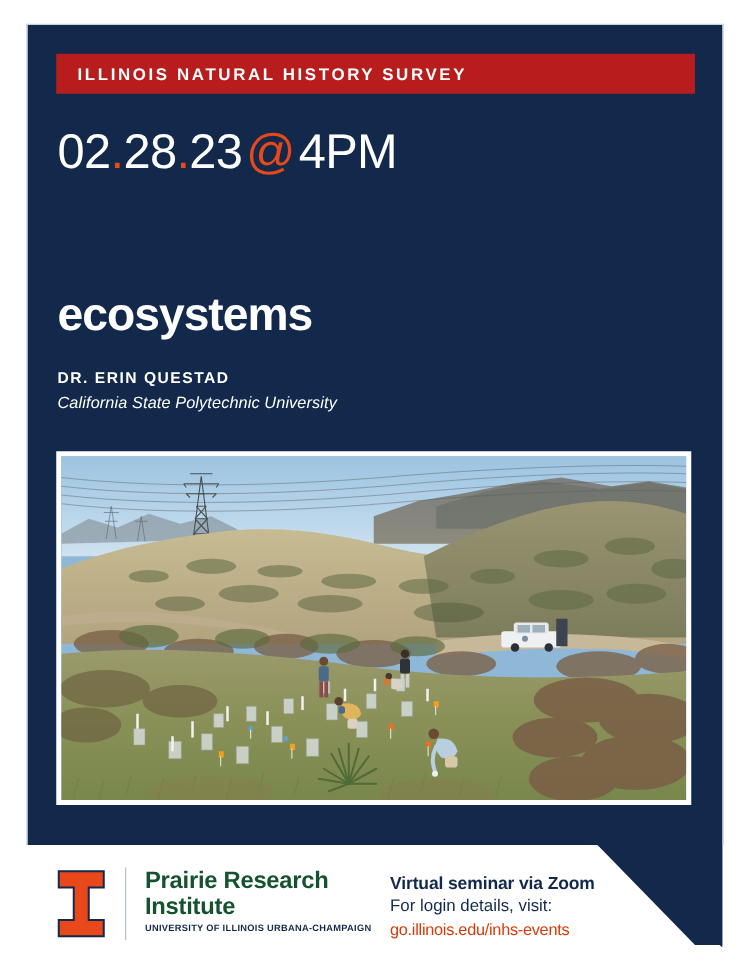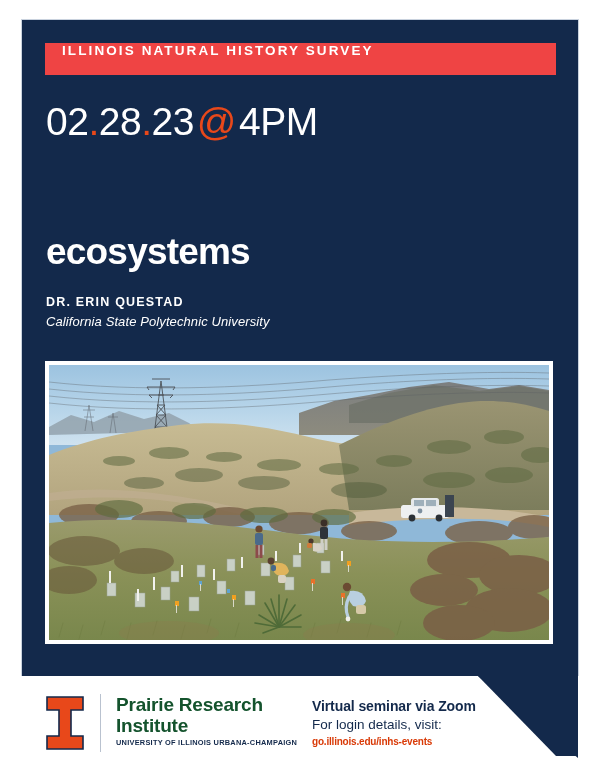--- a/index.html
+++ b/index.html
@@ -53,22 +53,23 @@
   }
   .navy-wedge svg { display: block; }
 
   
   .banner {
     position: absolute;
     left: 45px;
     top: 43px;
     width: 511px;
     height: 32px;
-    background: #ef4444;
+    background: #b91c1c;
     display: flex;
+    align-items: center;
   }
   .banner-main {
     color: #ffffff;
     font-size: 13.5px;
     font-weight: bold;
     letter-spacing: 2.1px;
     padding-left: 17px;
     white-space: nowrap;
   }
   .banner-box {
@@ -214,22 +215,22 @@
   }
   .zoom-line2 {
     color: #13294b;
     font-size: 13.5px;
     font-weight: normal;
     margin-top: 3px;
     white-space: nowrap;
   }
   .zoom-url {
     color: #d93a07;
-    font-size: 10px;
-    font-weight: bold;
+    font-size: 13px;
+    font-weight: normal;
     margin-top: 4px;
     letter-spacing: -0.2px;
     white-space: nowrap;
   }
 </style>
 </head>
 <body>
 
 <div id="poster">
 

